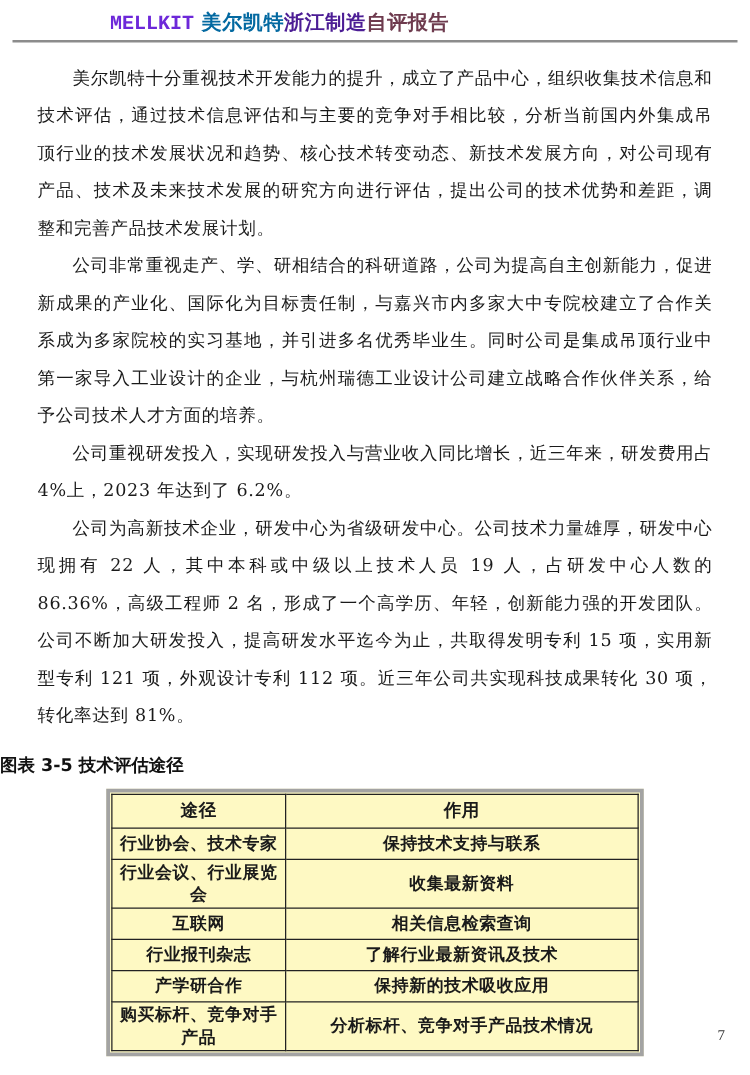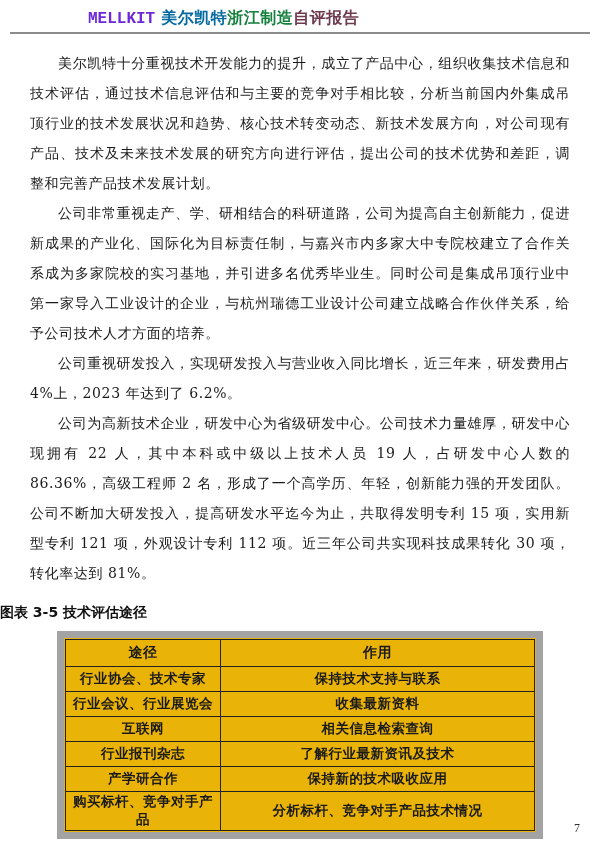--- a/index.html
+++ b/index.html
@@ -19,21 +19,21 @@
     padding: 8px 10px 3px 30px;
     border-bottom: 2px solid #8c8c8c;
     margin: 0 10px;
     font-size: 16px;
     font-weight: bold;
     letter-spacing: 0.5px;
     white-space: nowrap;
   }
   .brand { color: #6d28d9; font-family: Liberation Mono, monospace; letter-spacing: 0px; margin-left: 48px; }
   .hdr-company { color: #0369a1; }
-  .hdr-region { color: #15803d; }
+  .hdr-region { color: #4c1d95; }
   .hdr-report { color: #6e3b4e; }
   
   .content {
     margin: 14px 30px 0 30px;
     font-size: 14px;
     line-height: 30px;
     text-align: justify;
     text-justify: inter-character;
     letter-spacing: 0.6px;
   }
@@ -41,25 +41,25 @@
   
   .fig-caption {
     margin-top: 16px;
     font-size: 14px;
     font-weight: bold;
     font-family: "DejaVu Sans", sans-serif;
     color: #111;
   }
   
   .table-wrap {
-    width: 486px;
+    width: 430px;
     margin: 9px auto 0 auto;
-    border: 7px solid #a3a3a3;
+    border: 3px solid #a3a3a3;
     padding: 1px;
-    background: #eab308;
+    background: #fef9c3;
   }
   table.eval-table {
     width: 100%;
     border-collapse: collapse;
     font-size: 13.5px;
     table-layout: fixed;
   }
   table.eval-table th, table.eval-table td {
     border: 1px solid #222;
     text-align: center;

